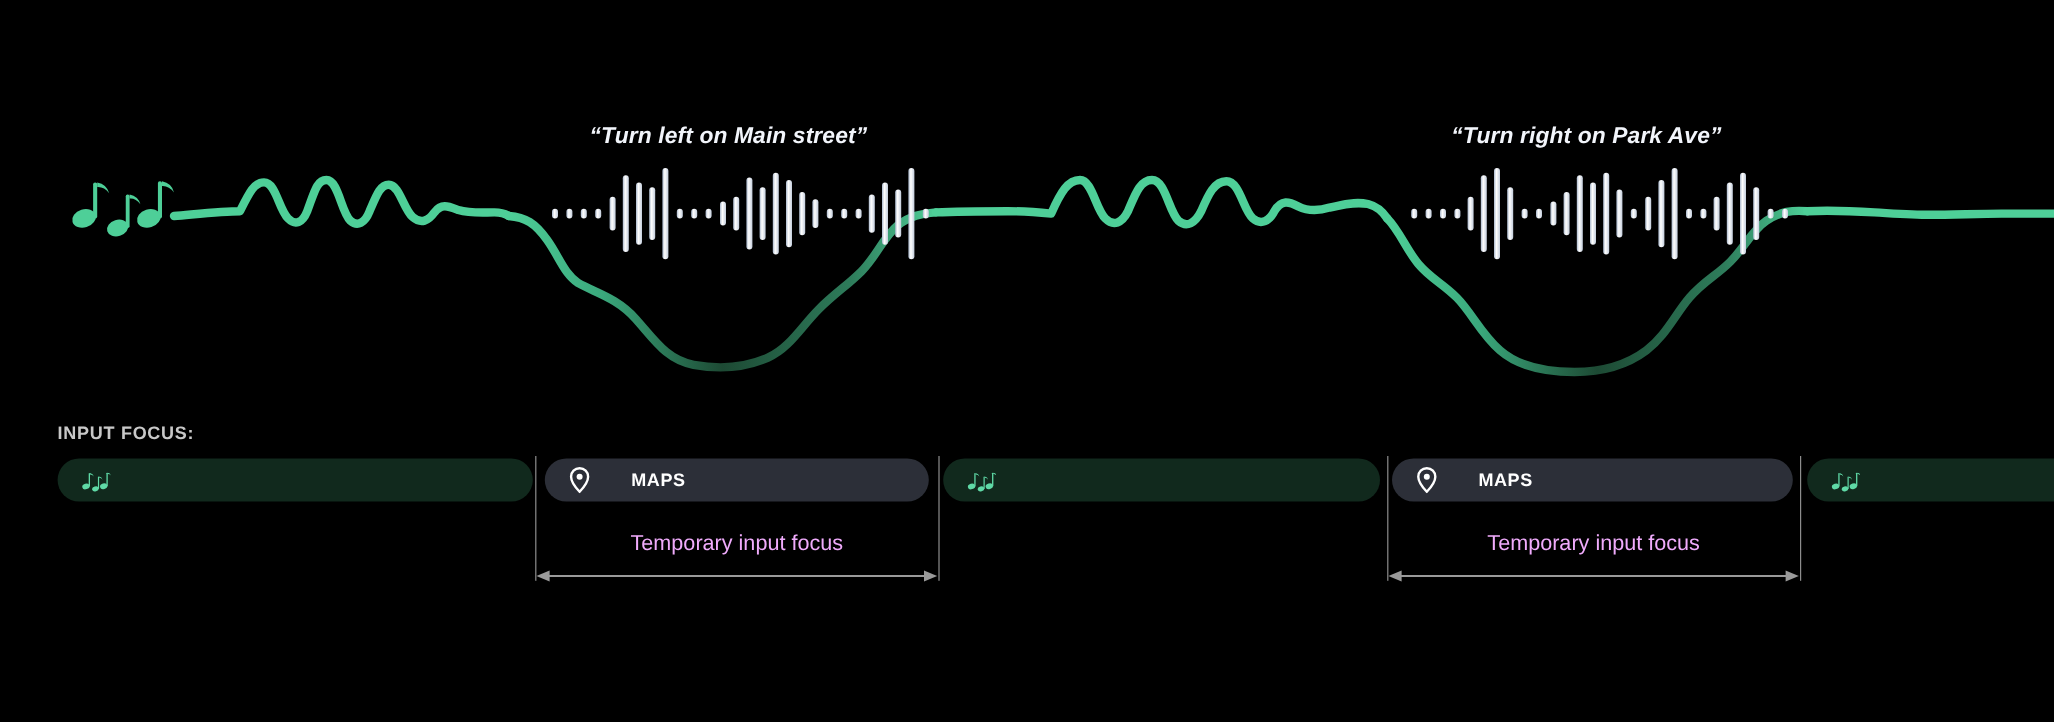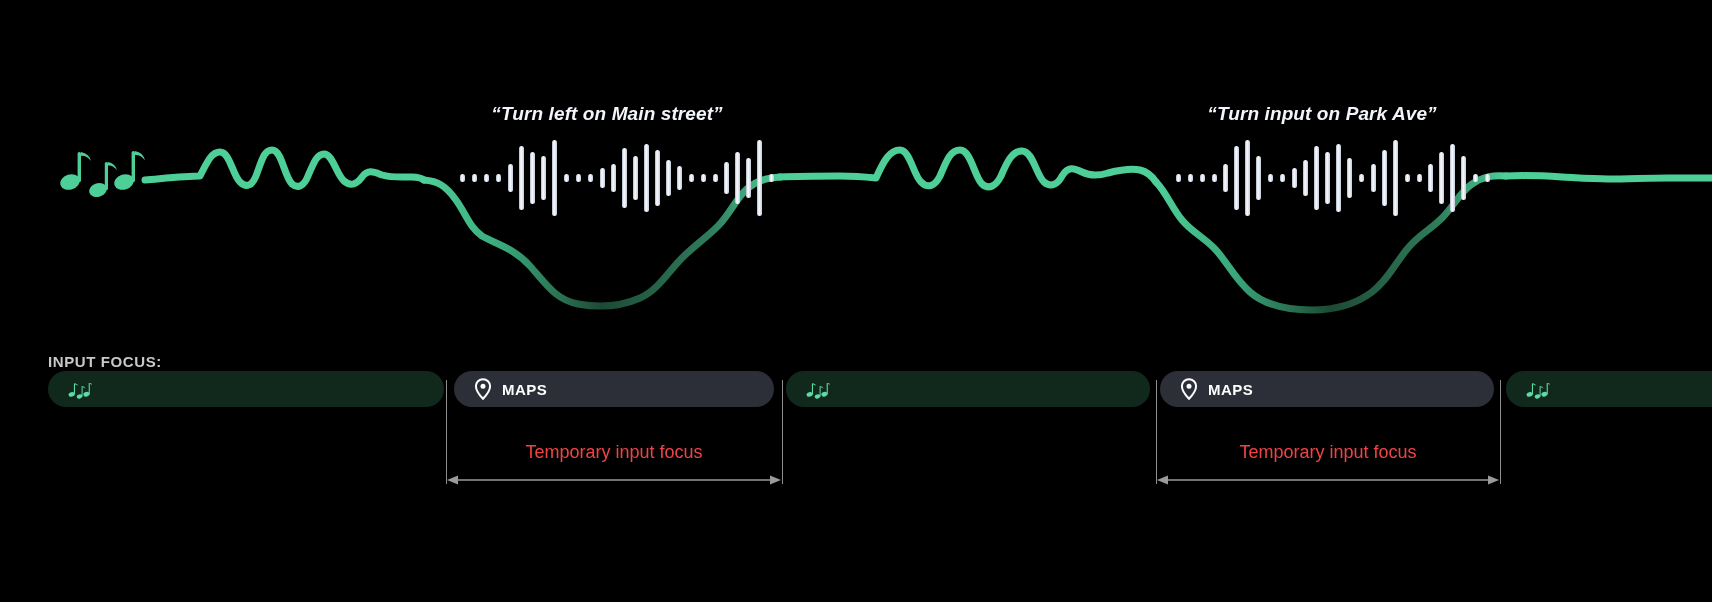--- a/index.html
+++ b/index.html
@@ -69,26 +69,27 @@
     top: 23px;
     font-size: 15px;
     font-weight: bold;
     letter-spacing: 0.6px;
     color: #c8c8c8;
     white-space: nowrap;
   }
 
   .track-bar {
     position: absolute;
-    top: 41px;
+    top: 52px;
     height: 36px;
     border-radius: 18px;
     box-sizing: border-box;
     display: flex;
     align-items: center;
+    gap: 24px;
   }
   .track-bar.music {
     background: #11291d;
   }
   .track-bar.maps {
     background: #2c2f38;
   }
 
   .bar-icon {
     display: inline-flex;
@@ -111,21 +112,21 @@
     position: absolute;
     top: 50px;
     width: 1px;
     background: #8d8d8d;
   }
 
   
   .annot-text {
     position: absolute;
     font-size: 18px;
-    color: #ef4444;
+    color: #f0abfc;
     white-space: nowrap;
     transform: translateX(-50%);
   }
   .annot-arrow {
     position: absolute;
     height: 14px;
   }
   .annot-arrow svg { display: block; }
 </style>
 </head>
@@ -289,21 +290,21 @@
         <rect x="1428" y="164" width="5" height="28" rx="2.5"></rect>
         <rect x="1439" y="152" width="5" height="52" rx="2.5"></rect>
         <rect x="1450" y="144" width="5" height="68" rx="2.5"></rect>
         <rect x="1461" y="156" width="5" height="44" rx="2.5"></rect>
         <rect x="1473" y="174" width="5" height="8" rx="2.5"></rect>
         <rect x="1485" y="174" width="5" height="8" rx="2.5"></rect>
       </g>
     </svg>
 
     <div class="caption" style="left:607px; top:103px;">“Turn left on Main street”</div>
-    <div class="caption" style="left:1322px; top:103px;">“Turn input on Park Ave”</div>
+    <div class="caption" style="left:1322px; top:103px;">“Turn right on Park Ave”</div>
   </div>
 
   <div id="focus-panel">
 
     <div id="focus-label">INPUT FOCUS:</div>
 
     <div class="track-bar music" style="left:48px; width:396px;">
       <span class="bar-icon">
         <svg width="24" height="20" viewBox="0 0 24 20" aria-hidden="true">
           <g fill="#5fd9a6">

